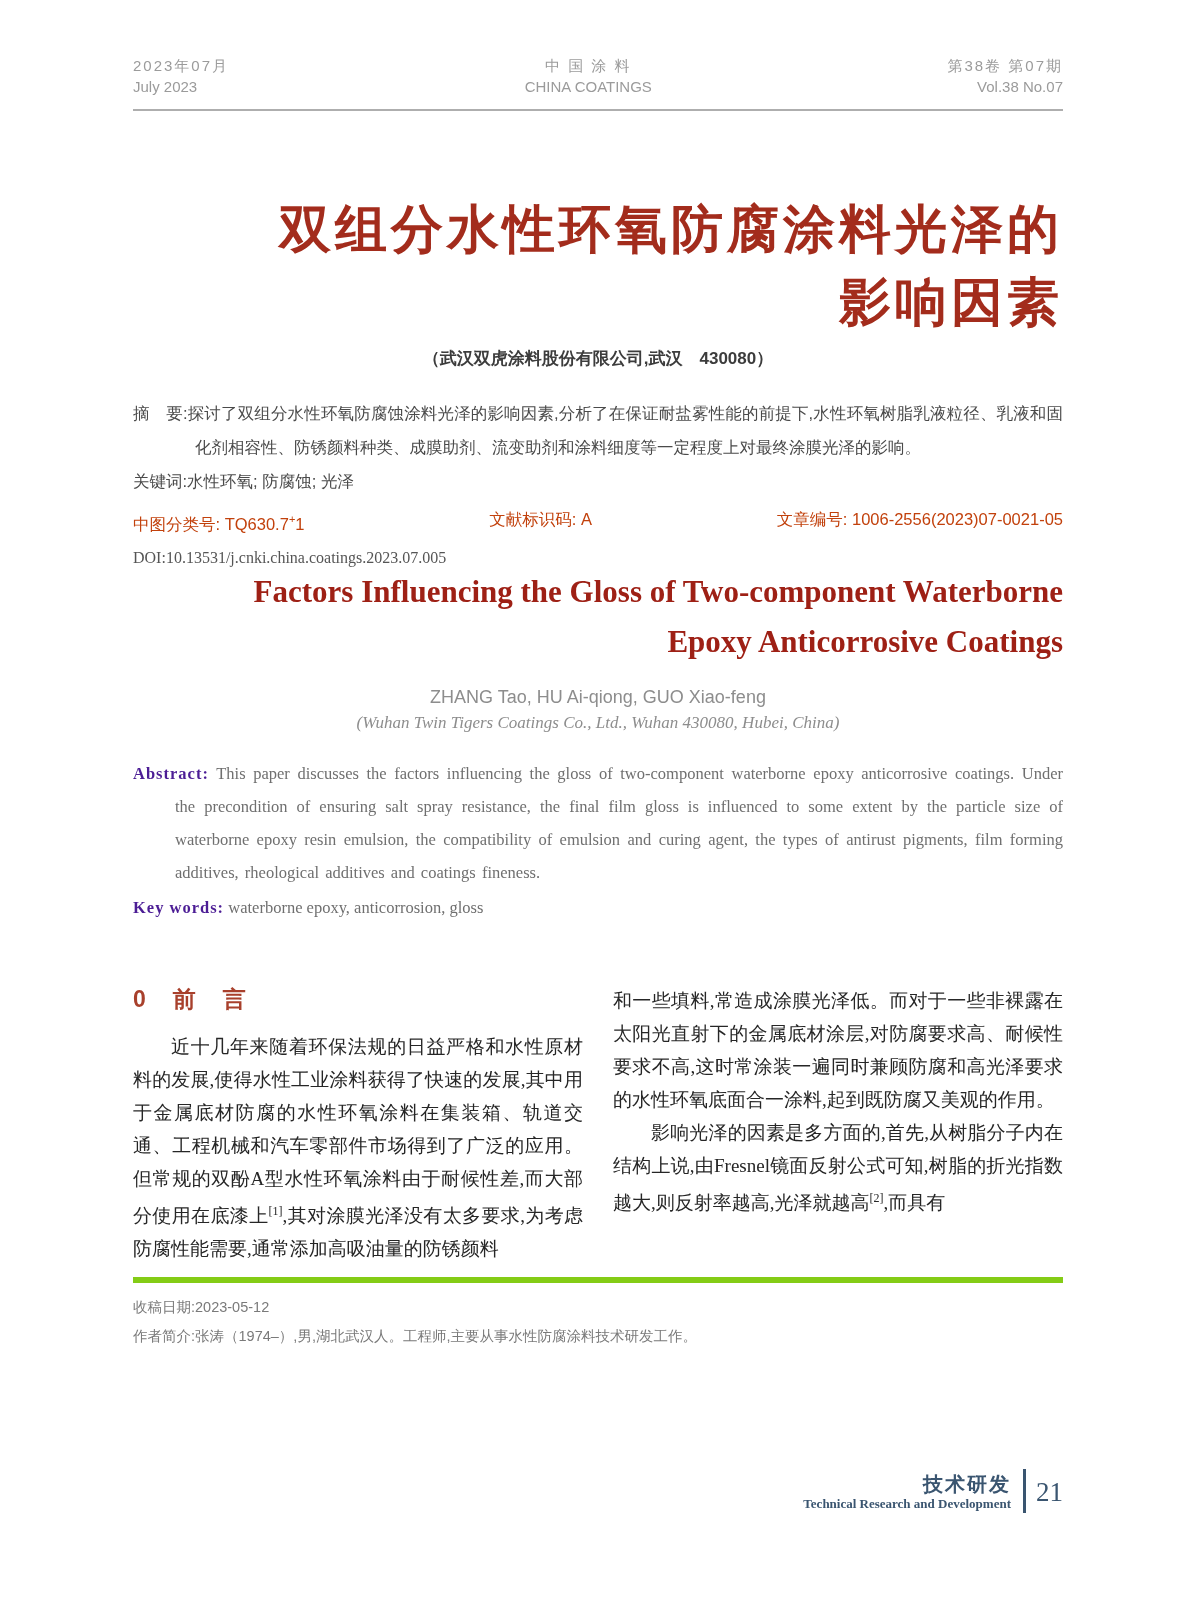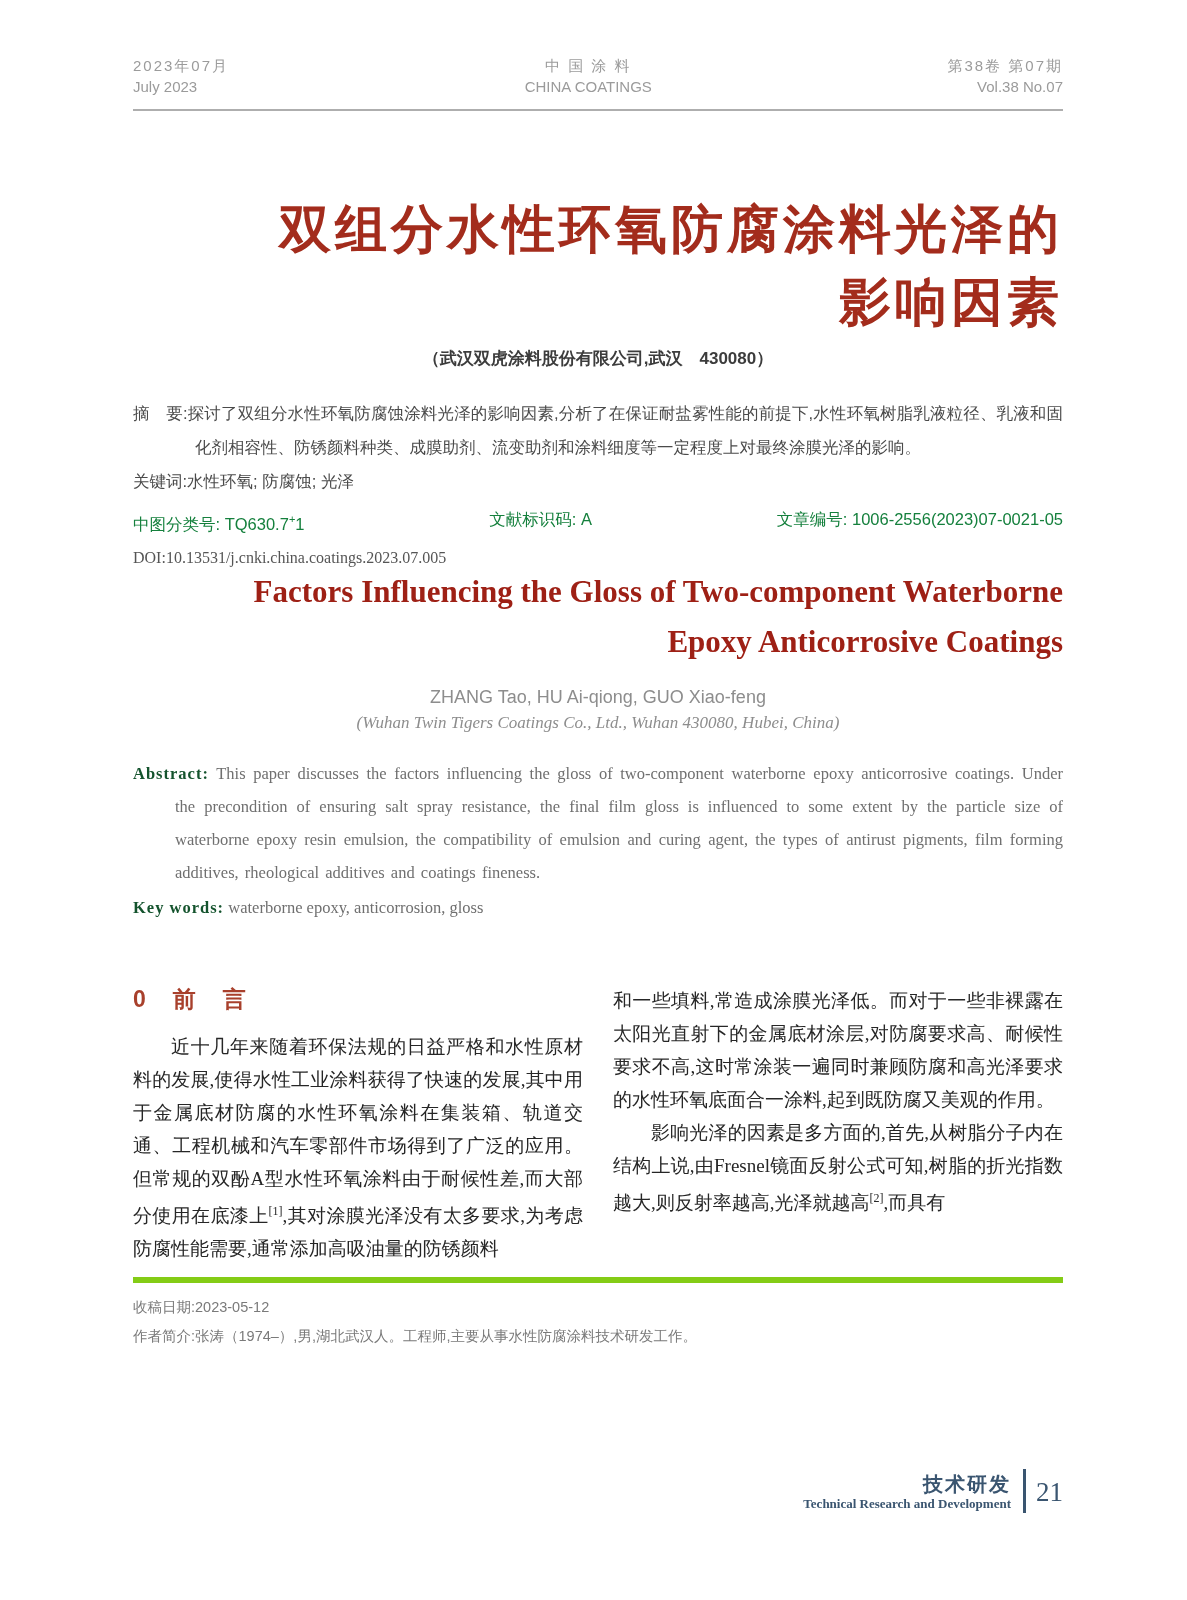--- a/index.html
+++ b/index.html
@@ -32,21 +32,21 @@
   }
   .authors-cn { margin-top:26px; text-align:center; font-weight:bold; font-size:18px; color:#3c3c3c; }
   .affil-cn   { margin-top:8px;  text-align:center; font-weight:bold; font-size:17px; color:#3c3c3c; }
 
   
   .abstract-cn {
     margin-top:26px; font-size:16.5px; line-height:34px; color:#4a4a4a;
     text-align:justify; padding-left:62px; text-indent:-62px;
   }
   .keywords-cn { font-size:16.5px; line-height:34px; color:#4a4a4a; }
-  .class-line  { display:flex; justify-content:space-between; font-size:16.5px; line-height:30px; margin-top:6px; color:#15803d; }
+  .class-line  { display:flex; justify-content:space-between; font-size:16.5px; line-height:30px; margin-top:6px; color:#c2410c; }
   .class-line sup { font-size:11px; }
   .doi-line { font-family:"Liberation Serif", serif; font-size:16px; color:#555; margin-top:10px; }
 
   
   .title-en {
     text-align:right;
     font-family:"Liberation Serif", serif; font-weight:bold;
     font-size:31px; line-height:50px; color:#9E2015;
   }
   .authors-en { margin-top:20px; text-align:center; font-size:18px; color:#8d8d8d; }
@@ -54,21 +54,21 @@
     margin-top:5px; text-align:center;
     font-family:"Liberation Serif", serif; font-style:italic;
     font-size:17px; color:#8d8d8d;
   }
   .abstract-en {
     margin-top:24px;
     font-family:"Liberation Serif", serif; font-size:16.5px; line-height:33px;
     color:#6f6f6f; text-align:justify;
     padding-left:42px; text-indent:-42px; word-spacing:2px;
   }
-  .abstract-en .label, .keywords-en .label { font-weight:bold; color:#14532d; letter-spacing:1px; }
+  .abstract-en .label, .keywords-en .label { font-weight:bold; color:#4c1d95; letter-spacing:1px; }
   .keywords-en {
     margin-top:2px; font-family:"Liberation Serif", serif;
     font-size:16.5px; line-height:33px; color:#6f6f6f;
   }
 
   
   .body-cols { display:flex; margin-top:60px; gap:30px; }
   .col {
     width:450px;
     font-family:"Liberation Serif", serif;

